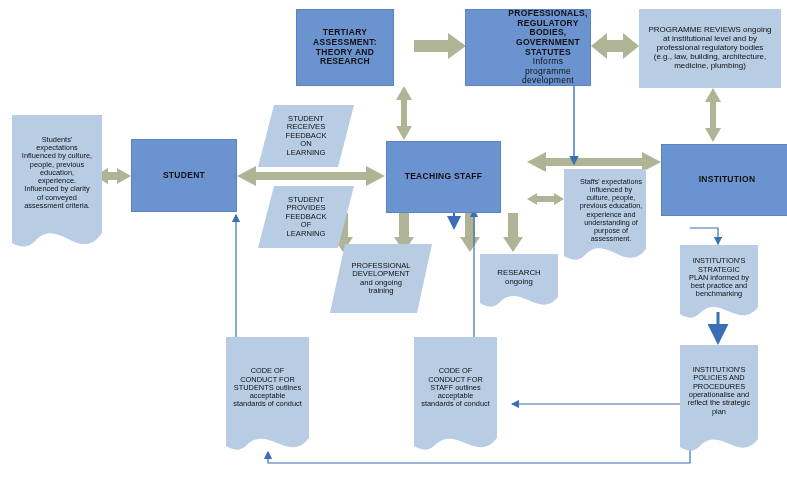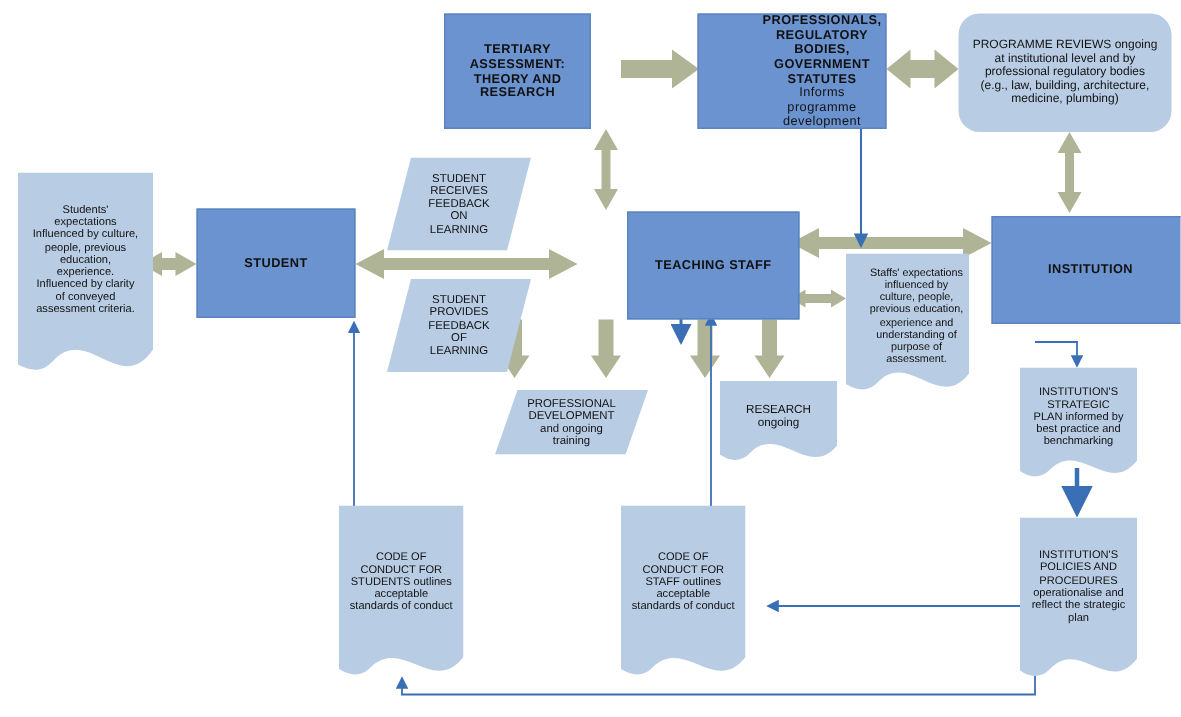--- a/index.html
+++ b/index.html
@@ -114,21 +114,21 @@
   </div>
 
   <div class="node box-dark" style="left:465px;top:9px;width:126px;height:77px;flex-direction:column;padding-left:40px;">
     <span class="txt">PROFESSIONALS,
 REGULATORY BODIES,
 GOVERNMENT STATUTES</span>
     <span class="txt" style="font-weight:normal;">Informs programme
 development</span>
   </div>
 
-  <div class="node box-light" style="left:639px;top:9px;width:142px;height:79px;border-radius:14px;">
+  <div class="node box-light" style="left:639px;top:9px;width:142px;height:79px;">
     <span class="txt">PROGRAMME REVIEWS ongoing
 at institutional level and by
 professional regulatory bodies
 (e.g., law, building, architecture,
 medicine, plumbing)</span>
   </div>
 
   <div class="node doc" style="left:12px;top:115px;width:90px;height:138px;">
     <svg viewBox="0 0 82 138" preserveAspectRatio="none">
       <path d="M0,0 H82 V118 C62,150 42,100 21,126 C14,134 7,132 0,128 Z" fill="#b8cce4"></path>
@@ -163,21 +163,21 @@
     <svg viewBox="0 0 96 62" preserveAspectRatio="none">
       <polygon points="16,0 96,0 80,62 0,62" fill="#b8cce4"></polygon>
     </svg>
     <span class="txt" style="font-size:7.6px;">STUDENT
 PROVIDES
 FEEDBACK
 OF
 LEARNING</span>
   </div>
 
-  <div class="node box-dark" style="left:386px;top:141px;width:115px;height:72px;margin-left:32px;">
+  <div class="node box-dark" style="left:386px;top:141px;width:115px;height:72px;">
     <span class="txt">TEACHING STAFF</span>
   </div>
 
   <div class="node doc" style="left:564px;top:169px;width:82px;height:96px;">
     <svg viewBox="0 0 82 96" preserveAspectRatio="none">
       <path d="M0,0 H82 V80 C62,106 42,64 21,86 C14,93 7,91 0,87 Z" fill="#b8cce4"></path>
     </svg>
     <span class="txt" style="font-size:7.2px;margin-top:-13px;margin-left:12px;">Staffs' expectations
 influenced by
 culture, people,
@@ -185,21 +185,21 @@
 experience and
 understanding of
 purpose of
 assessment.</span>
   </div>
 
   <div class="node box-dark" style="left:661px;top:144px;width:132px;height:72px;">
     <span class="txt">INSTITUTION</span>
   </div>
 
-  <div class="node para" style="left:330px;top:260px;width:102px;height:43px;">
+  <div class="node para" style="left:330px;top:244px;width:102px;height:69px;">
     <svg viewBox="0 0 102 55" preserveAspectRatio="none">
       <polygon points="15,0 102,0 87,55 0,55" fill="#b8cce4"></polygon>
     </svg>
     <span class="txt" style="font-size:7.6px;">PROFESSIONAL
 DEVELOPMENT
 and ongoing
 training</span>
   </div>
 
   <div class="node doc" style="left:480px;top:254px;width:78px;height:56px;">

